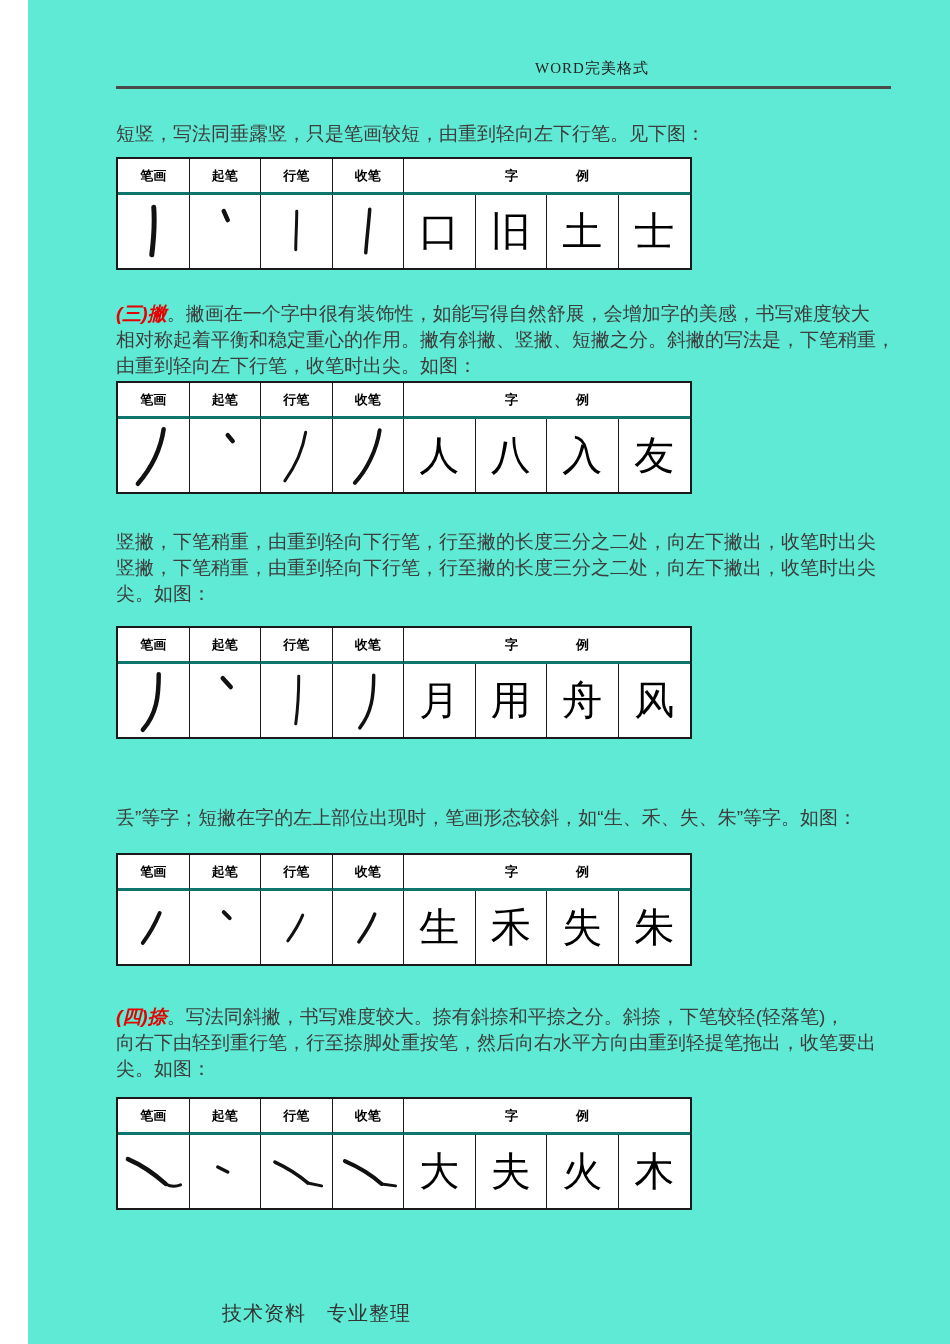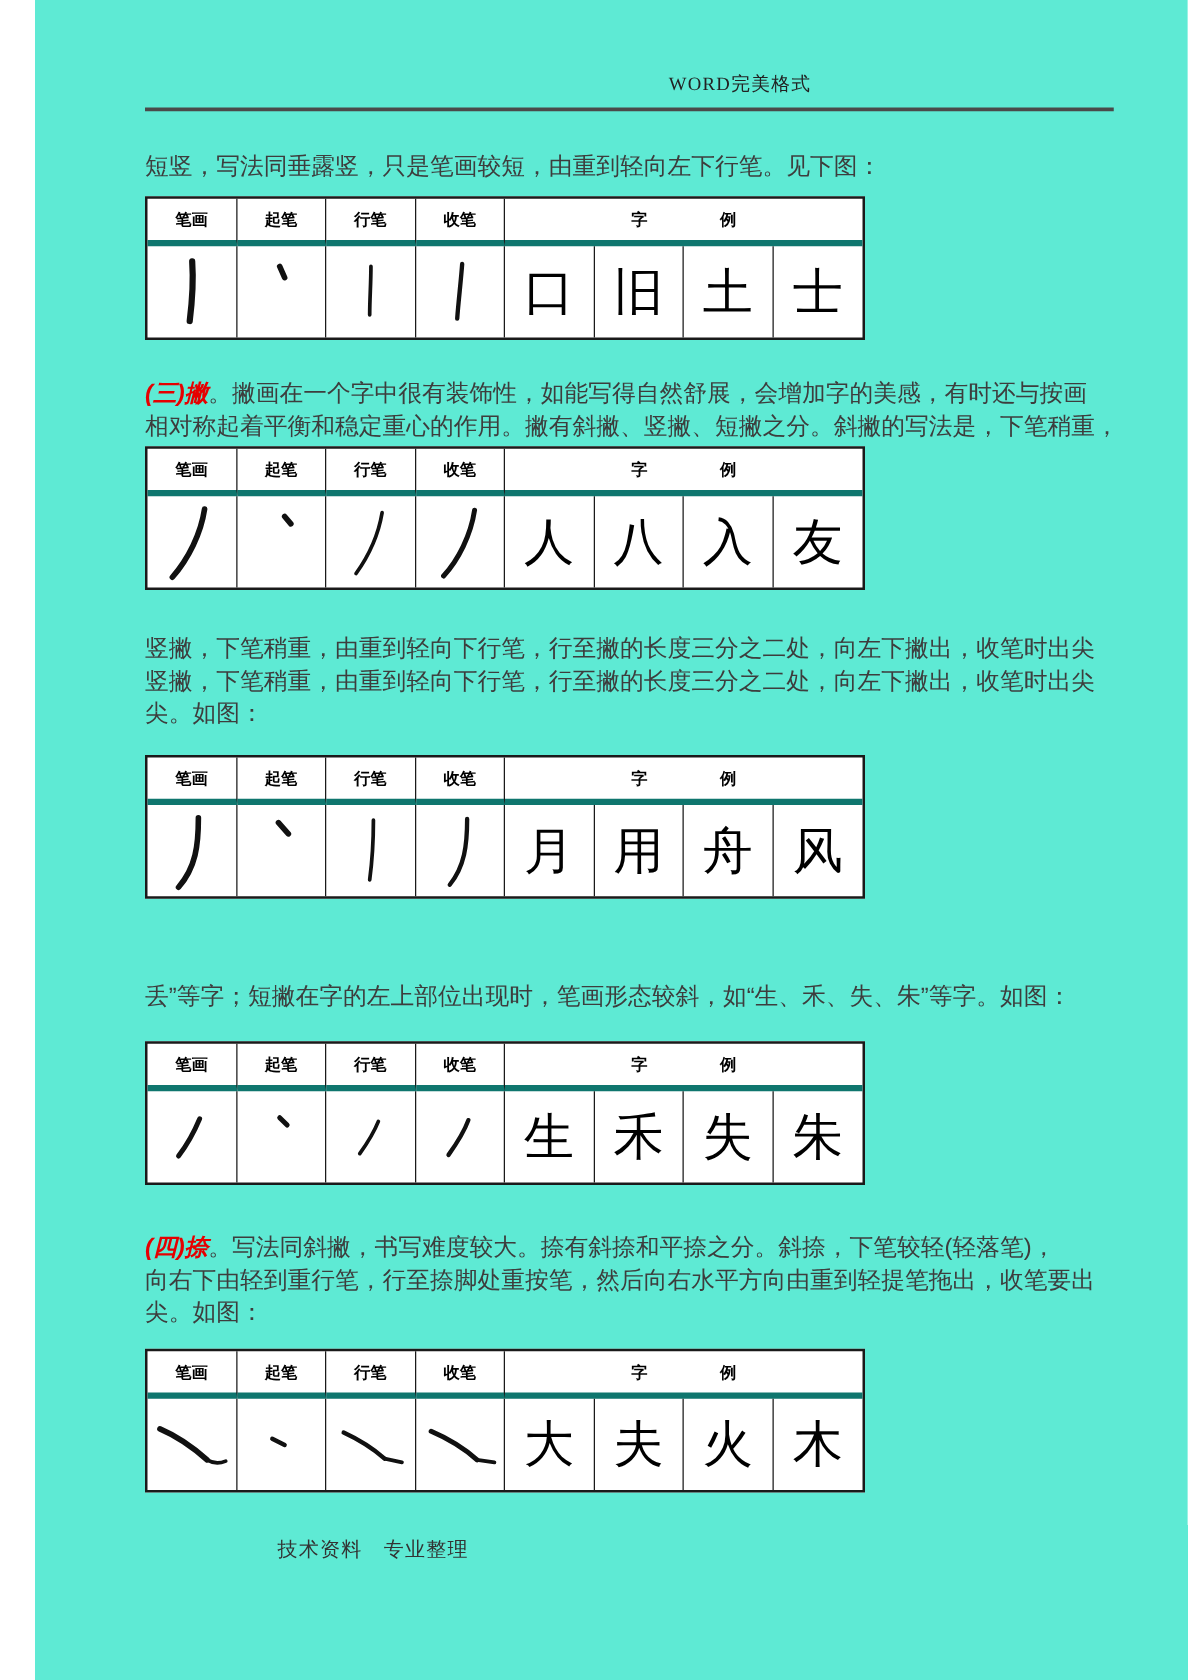--- a/index.html
+++ b/index.html
@@ -17,31 +17,31 @@
   .p3{margin-top:35px;}
   .p4{margin-top:40px;}
   .p5{margin-top:38px;}
   .t1{margin-top:10px;}
   .t2{margin-top:2px;}
   .t3{margin-top:19px;}
   .t4{margin-top:22px;}
   .t5{margin-top:15px;}
   .stable{display:grid;grid-template-columns:repeat(8,71.5px);width:576px;
           box-sizing:border-box;border:2px solid #1a1a1a;background:#fff;}
-  .th{height:33px;border-right:1px solid #1a1a1a;border-bottom:5px solid #0f766e;
+  .th{height:33px;border-right:1px solid #1a1a1a;border-bottom:3px solid #0f766e;
       display:flex;align-items:center;justify-content:center;
       font-size:13px;font-weight:bold;color:#000;}
   .thm{grid-column:5/9;gap:58px;}
   .cell{height:73px;border-right:1px solid #1a1a1a;
         display:flex;align-items:center;justify-content:center;}
   .lc{border-right:none;}
   .char{font-size:40px;color:#000;font-family:"DejaVu Serif","Liberation Serif",serif;}
   .stroke-svg{display:block;}
   .stroke-svg path{fill:none;stroke:#111;stroke-linecap:round;}
-  .footer{position:absolute;left:194px;top:1230px;font-size:16px;color:#333;
+  .footer{position:absolute;left:194px;top:1300px;font-size:20px;color:#333;
           font-family:"Liberation Serif",serif;letter-spacing:1px;}
 </style>
 </head>
 <body>
 
 <div class="page">
   <div class="content">
 
     <div class="doc-title">WORD完美格式</div>
     <div class="rule"></div>
@@ -78,21 +78,21 @@
             </svg>
         </div>
         <div class="cell char">口</div>
         <div class="cell char">旧</div>
         <div class="cell char">土</div>
         <div class="cell char lc">士</div>
       </div>
     </div>
 
     <div>
-      <div class="para p2"><span class="lead">(三)撇</span><span>。撇画在一个字中很有装饰性，如能写得自然舒展，会增加字的美感，有时还与按画</span><br><span>相对称起着平衡和稳定重心的作用。撇有斜撇、竖撇、短撇之分。斜撇的写法是，下笔稍重，</span><br></div>
+      <div class="para p2"><span class="lead">(三)撇</span><span>。撇画在一个字中很有装饰性，如能写得自然舒展，会增加字的美感，书写难度较大</span><br><span>相对称起着平衡和稳定重心的作用。撇有斜撇、竖撇、短撇之分。斜撇的写法是，下笔稍重，</span><br><span>由重到轻向左下行笔，收笔时出尖。如图：</span></div>
       <div class="stable t2">
         <div class="th">笔画</div>
         <div class="th">起笔</div>
         <div class="th">行笔</div>
         <div class="th">收笔</div>
         <div class="th thm lc">
           <span>字</span>
           <span>例</span>
         </div>
         <div class="cell">

